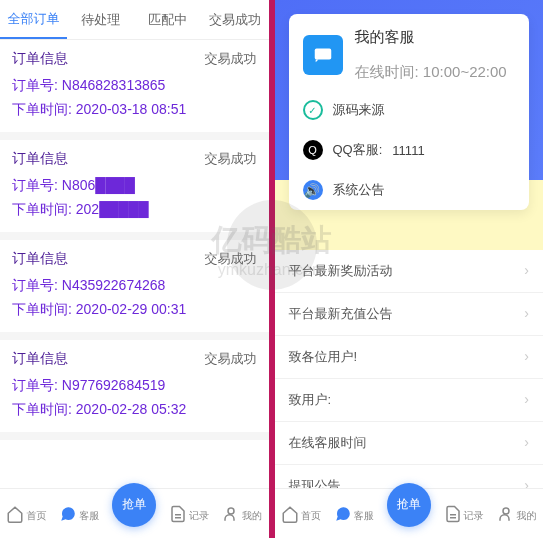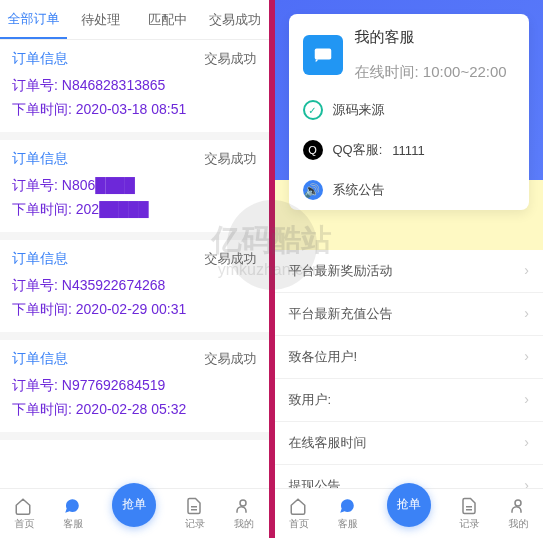--- a/index.html
+++ b/index.html
@@ -5,25 +5,25 @@
 *{margin:0;padding:0;box-sizing:border-box;font-family:-apple-system,BlinkMacSystemFont,"PingFang SC","Microsoft YaHei",sans-serif}
 body{background:#fff;width:543px;height:538px;overflow:hidden;position:relative}
 .container{display:flex;width:543px;height:538px}
 .pane{flex:1;position:relative;overflow:hidden;border-right:6px solid #be185d}
 .pane:last-child{border-right:none}
 .tabs{display:flex;height:40px;border-bottom:1px solid #eee;background:#fff}
 .tab{flex:1;display:flex;align-items:center;justify-content:center;font-size:13px;color:#666;cursor:pointer}
 .tab.active{color:#3b82f6;border-bottom:2px solid #3b82f6}
 .order{border-bottom:8px solid #f5f5f5;padding:10px 12px}
 .order-hdr{display:flex;justify-content:space-between;align-items:center;margin-bottom:6px}
-.order-title{font-size:14px;color:#3b82f6}
+.order-title{font-size:14px;color:#4c1d95}
 .order-status{font-size:13px;color:#666}
 .order-line{font-size:14px;color:#6d28d9;padding:3px 0}
 .navbar{position:absolute;bottom:0;left:0;right:0;height:50px;background:#fff;border-top:1px solid #eee;display:flex;align-items:center;justify-content:space-around}
-.nav-item{display:flex;flex-direction:column;align-items:flex-start;font-size:10px;color:#888;cursor:pointer;gap:2px}
+.nav-item{display:flex;flex-direction:row;align-items:flex-end;font-size:10px;color:#888;cursor:pointer;gap:2px}
 .nav-fab{width:44px;height:44px;border-radius:50%;background:#3b82f6;color:#fff;display:flex;align-items:center;justify-content:center;font-size:12px;margin-top:-18px;box-shadow:0 2px 8px rgba(59,130,246,.4);cursor:pointer}
 .pane-right{background:#fef9c3}
 .hero{height:180px;background:linear-gradient(135deg,#4f6ef7 0%,#5b7cfa 100%);position:relative;padding:14px}
 .card{background:#fff;border-radius:8px;margin:0;padding:0;box-shadow:0 4px 12px rgba(0,0,0,.08)}
 .card-hdr{display:flex;align-items:center;padding:14px 14px 8px}
 .card-icon{width:40px;height:40px;background:#2196f3;border-radius:6px;display:flex;align-items:center;justify-content:center;margin-right:12px}
 .card-title{font-size:15px;color:#333;font-weight:500}
 .card-sub{font-size:15px;color:#999;margin-top:16px}
 .svc-row{display:flex;align-items:center;padding:10px 14px;font-size:13px;color:#444;gap:10px}
 .svc-ic{width:20px;height:20px;display:flex;align-items:center;justify-content:center;border-radius:50%}

